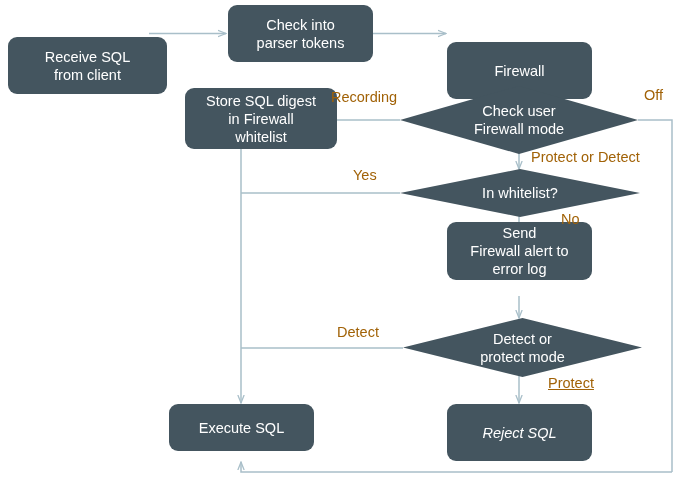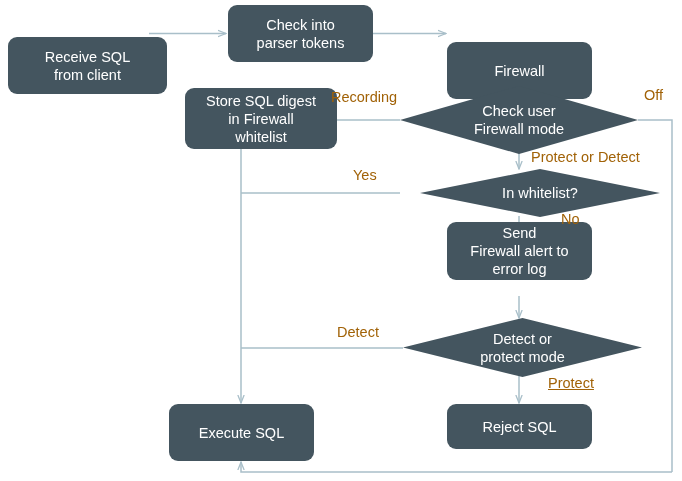--- a/index.html
+++ b/index.html
@@ -145,46 +145,46 @@
   </div>
 
   <div class="node dec" style="left:400px; top:86px; width:238px; height:68px;">
     <div class="dec-shape"></div>
     <div class="dec-label">
       <span>Check user</span><br>
       <span>Firewall mode</span>
     </div>
   </div>
 
-  <div class="node dec" style="left:420px; top:169px; width:240px; height:48px;">
+  <div class="node dec" style="left:400px; top:169px; width:240px; height:48px;">
     <div class="dec-shape"></div>
     <div class="dec-label">In whitelist?</div>
   </div>
 
   <div class="node proc" style="left:447px; top:222px; width:145px; height:58px;">
     <div>
       <span>Send</span><br>
       <span>Firewall alert to</span><br>
       <span>error log</span>
     </div>
   </div>
 
   <div class="node dec" style="left:403px; top:318px; width:239px; height:59px;">
     <div class="dec-shape"></div>
     <div class="dec-label">
       <span>Detect or</span><br>
       <span>protect mode</span>
     </div>
   </div>
 
-  <div class="node proc" style="left:169px; top:404px; width:145px; height:57px;">
+  <div class="node proc" style="left:169px; top:404px; width:145px; height:47px;">
     <div>Execute SQL</div>
   </div>
 
-  <div class="node proc" style="left:447px; top:404px; width:145px; height:45px;">
+  <div class="node proc" style="left:447px; top:404px; width:145px; height:57px;font-style:italic;">
     <div>Reject SQL</div>
   </div>
 
   <div class="edge-label" style="left:331px; top:89px;">Recording</div>
 
   <div class="edge-label" style="left:644px; top:87px;">Off</div>
 
   <div class="edge-label" style="left:531px; top:149px;">Protect or Detect</div>
 
   <div class="edge-label" style="left:353px; top:167px;">Yes</div>

